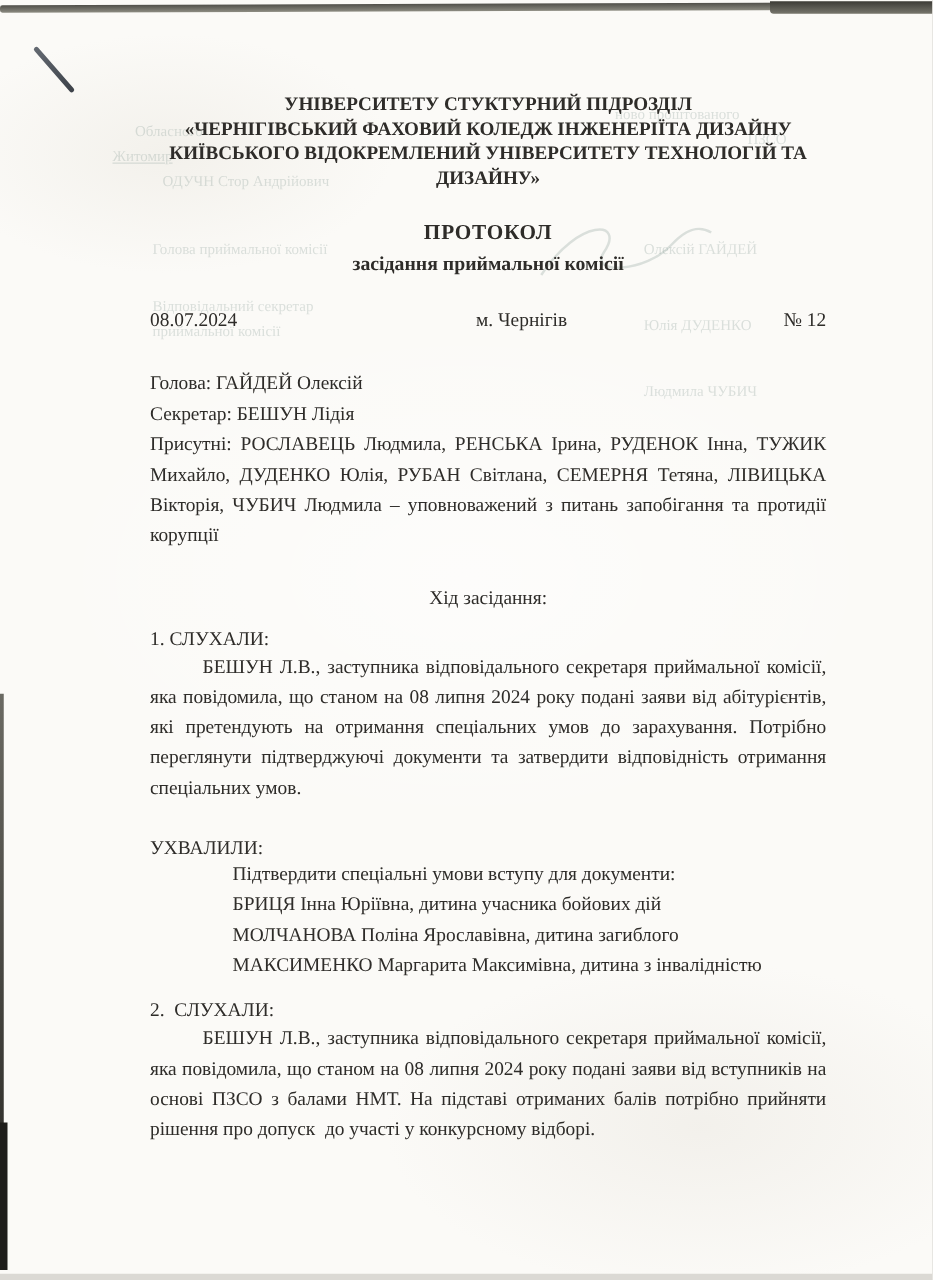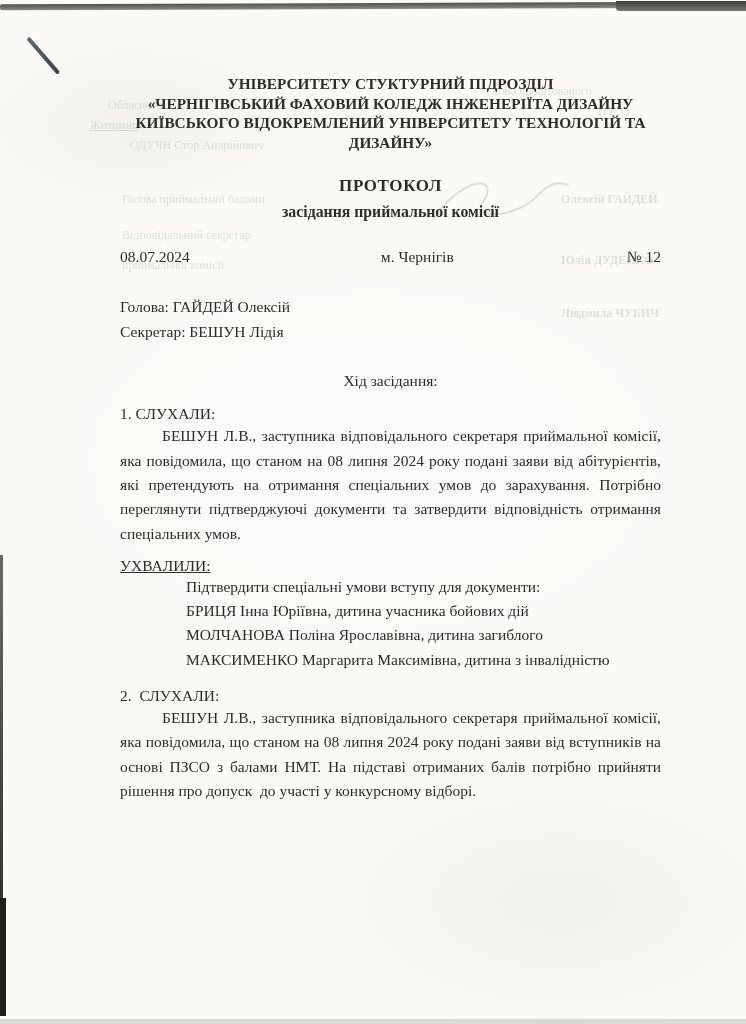--- a/index.html
+++ b/index.html
@@ -18,61 +18,61 @@
   .edge-top{position:absolute;top:3px;left:0;width:736px;height:6px;background:linear-gradient(to bottom,#504f49,#8d8c82);transform:rotate(-0.2deg);border-radius:2px;}
   .edge-top-right{position:absolute;top:1px;right:0;width:130px;height:10px;background:linear-gradient(to bottom,#3c3b36,#77766d);border-radius:0 0 0 3px;}
   .edge-left-mid{position:absolute;left:0;top:555px;width:3px;height:350px;background:linear-gradient(to bottom,#6b6a63,#33322e);}
   .edge-left-bottom{position:absolute;left:0;top:898px;width:6px;height:118px;background:#1e1e1b;}
   .edge-bottom{position:absolute;left:0;bottom:0;width:746px;height:5px;background:#dbd9d4;}
   .pen-mark{position:absolute;left:28px;top:36px;width:47px;height:3.5px;border-radius:2px;
     background:linear-gradient(to right,#646a72,#3c4148);transform:rotate(49deg);transform-origin:left center;}
 
   
   .ghost{position:absolute;color:#7e948e;opacity:.26;filter:blur(.6px);font-size:12px;white-space:nowrap;}
-  .ghost.b{font-weight:bold;margin-left:46px;}
+  .ghost.b{font-weight:normal;}
   .ghost-sig{position:absolute;opacity:.3;filter:blur(.5px);}
 
   
   .content{position:absolute;left:120px;top:74px;width:541px;font-size:15.5px;}
   .org{ text-align:center;font-weight:bold;line-height:19.6px;font-size:15.3px;}
   .doc-title{text-align:center;font-weight:bold;font-size:17px;letter-spacing:.6px;margin-top:24px;}
   .doc-subtitle{text-align:center;font-weight:bold;font-size:15.8px;margin-top:7px;}
   .meta-row{display:flex;justify-content:space-between;align-items:baseline;margin-top:27px;}
   .meta-row .place{margin-left:18px;}
   .officials{margin-top:28px;line-height:25px;}
   .attendees{text-align:justify;line-height:24.3px;margin-top:0;}
   .agenda-title{text-align:center;margin-top:17px;}
   ol.agenda{margin:3px 0 0 24px;padding-left:40px;line-height:24.3px;}
   ol.agenda li{padding-left:4px;}
   .proceedings{text-align:center;margin-top:28px;}
   .sec-heading{margin-top:15px;}
   .sec-body{text-align:justify;text-indent:42px;line-height:24.3px;margin:1px 0 0 0;}
-  .res-heading{margin-top:11px;text-decoration:underline;}
+  .res-heading{margin-top:27px;}
   .res-line{margin-left:66px;line-height:24.3px;}
 </style>
 </head>
 <body>
 
 <div class="scan">
 
   <div class="edge-top"></div>
   <div class="edge-top-right"></div>
   <div class="edge-left-mid"></div>
   <div class="edge-left-bottom"></div>
   <div class="edge-bottom"></div>
   <div class="pen-mark"></div>
 
   <div class="ghost" style="left:108px;top:98px;">Обласного</div>
   <div class="ghost" style="left:90px;top:118px;text-decoration:underline;">Житомир</div>
   <div class="ghost" style="left:130px;top:138px;">ОДУЧН Стор Андрійович</div>
   <div class="ghost" style="left:492px;top:84px;">ново проштованого</div>
   <div class="ghost" style="left:598px;top:104px;">ПЗСО</div>
-  <div class="ghost" style="left:122px;top:192px;">Голова приймальної балами</div>
+  <div class="ghost" style="left:122px;top:192px;">Голова приймальної комісії</div>
   <div class="ghost b" style="left:515px;top:192px;">Олексій ГАЙДЕЙ</div>
-  <div class="ghost" style="left:122px;top:228px;">Відповідальний секретар</div>
+  <div class="ghost" style="left:122px;top:238px;">Відповідальний секретар</div>
   <div class="ghost" style="left:122px;top:258px;">приймальної комісії</div>
   <div class="ghost b" style="left:515px;top:253px;">Юлія ДУДЕНКО</div>
   <div class="ghost b" style="left:515px;top:306px;">Людмила ЧУБИЧ</div>
   <svg class="ghost-sig" style="left:425px;top:162px;" width="150" height="70" viewBox="0 0 150 70">
     <path d="M8 58 C 38 12, 76 14, 58 40 C 46 58, 92 56, 112 34 C 124 21, 134 18, 144 24" fill="none" stroke="#8fa39d" stroke-width="2"></path>
   </svg>
 
   <div class="content">
 
     <div class="org">
@@ -87,20 +87,21 @@
 
     <div class="meta-row">
       <span>08.07.2024</span>
       <span class="place">м. Чернігів</span>
       <span>№ 12</span>
     </div>
 
     <div class="officials">
       <div>Голова: ГАЙДЕЙ Олексій</div>
       <div>Секретар: БЕШУН Лідія</div>
+      <div class="attendees">Присутні: РОСЛАВЕЦЬ Людмила, РЕНСЬКА Ірина, РУДЕНОК Інна, ТУЖИК Михайло, ДУДЕНКО Юлія, РУБАН Світлана, СЕМЕРНЯ Тетяна, ЛІВИЦЬКА Вікторія, ЧУБИЧ Людмила – уповноважений з питань запобігання та протидії корупції</div>
     </div>
 
 
     <div class="proceedings">Хід засідання:</div>
 
     <div class="sec-heading">1. СЛУХАЛИ:</div>
     <p class="sec-body">БЕШУН Л.В., заступника відповідального секретаря приймальної комісії, яка повідомила, що станом на 08 липня 2024 року подані заяви від абітурієнтів, які претендують на отримання спеціальних умов до зарахування. Потрібно переглянути підтверджуючі документи та затвердити відповідність отримання спеціальних умов.</p>
 
     <div class="res-heading">УХВАЛИЛИ:</div>
     <div class="res-line">Підтвердити спеціальні умови вступу для документи:</div>

